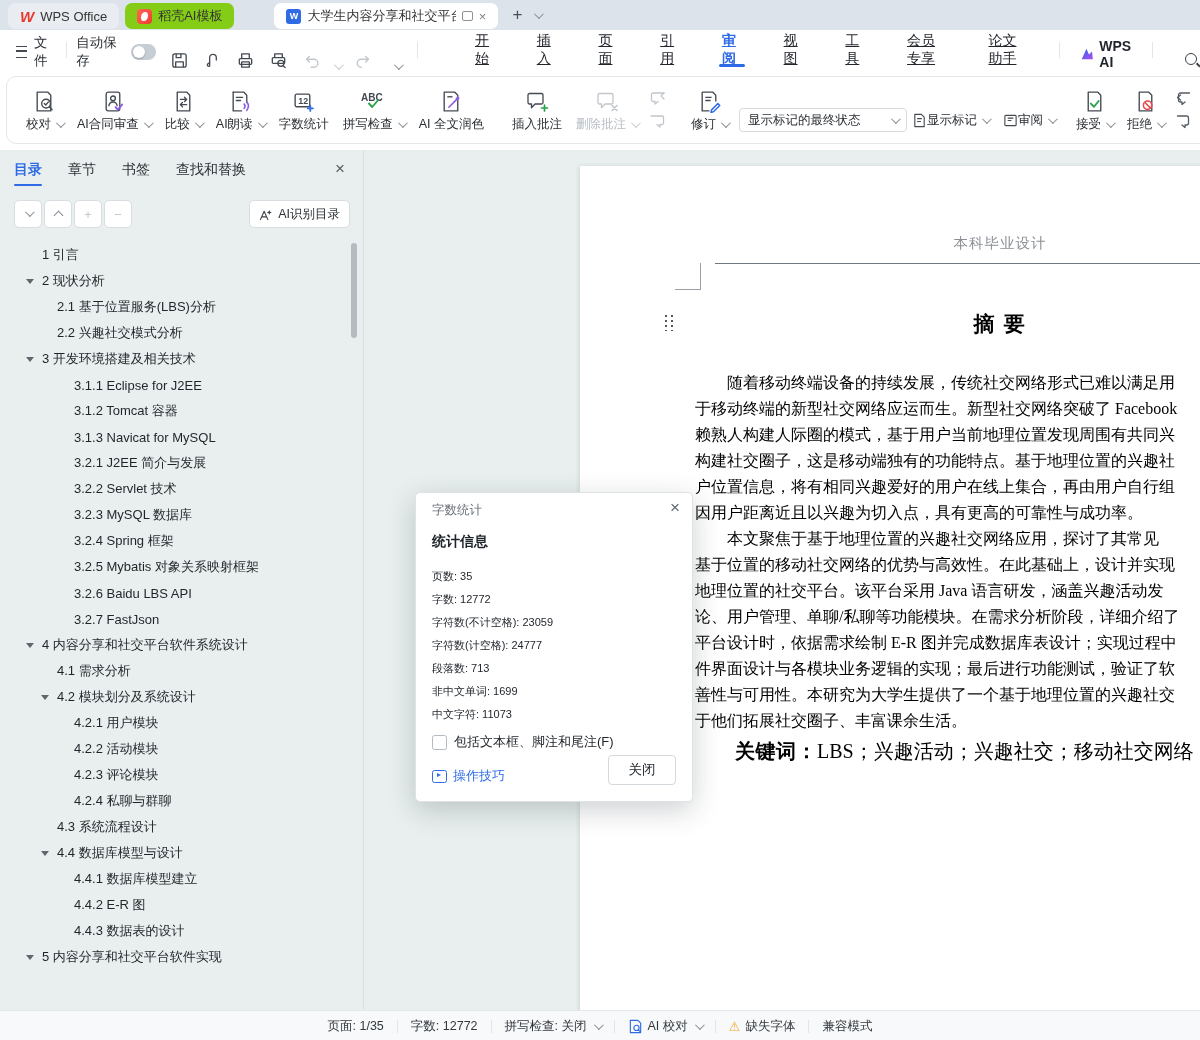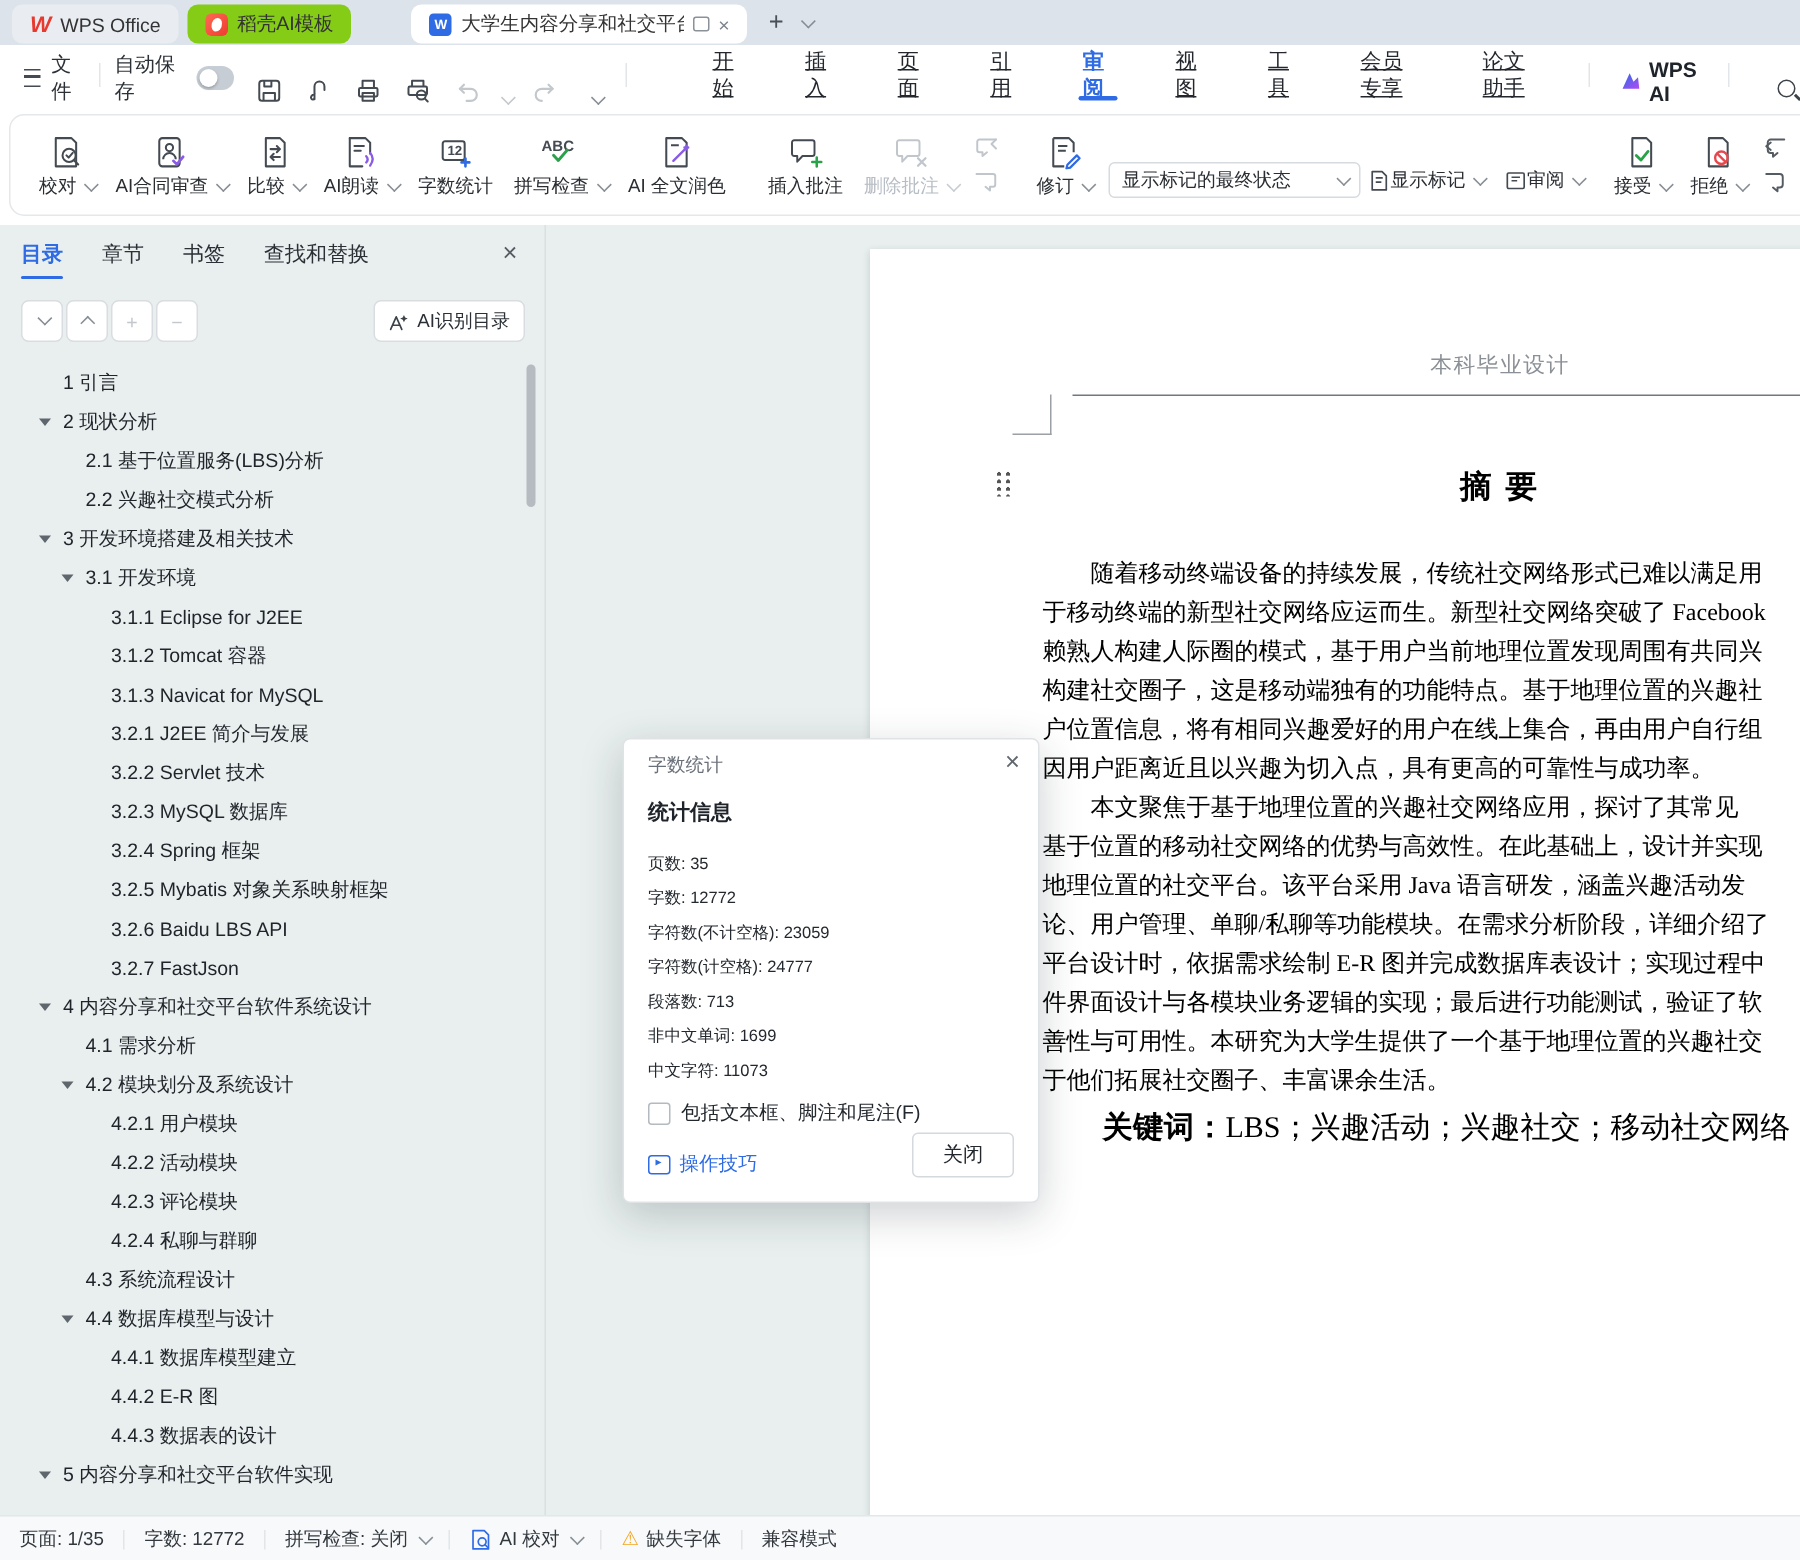--- a/index.html
+++ b/index.html
@@ -125,21 +125,21 @@
   .wc-check{position:absolute;left:16px;top:240px;display:flex;align-items:center;font-size:13px;color:#23282e;}
   .cbox{width:13px;height:13px;border:1px solid #b3bac0;border-radius:2.5px;background:#fff;margin-right:7px;}
   .wc-tips{position:absolute;left:16px;top:274px;display:flex;align-items:center;font-size:13px;color:#2e6be5;gap:6px;}
   .playic{width:13px;height:11px;border:1.3px solid #2e6be5;border-radius:2.5px;position:relative;}
   .playic::after{content:"";position:absolute;left:4px;top:2px;border-left:4px solid #2e6be5;border-top:2.6px solid transparent;border-bottom:2.6px solid transparent;}
   .wc-close{position:absolute;right:16px;top:262px;width:66px;height:28px;border:1px solid #d4d9dd;border-radius:4px;background:#fff;
             display:flex;align-items:center;justify-content:center;font-size:13.5px;color:#23282e;}
 
   
   #statusbar{left:0;top:1010px;width:1200px;height:30px;background:#f7f9fa;border-top:1px solid #e3e7e9;
-             display:flex;align-items:center;font-size:12.5px;color:#33383e;}
+             display:flex;align-items:center;font-size:12.5px;color:#33383e;justify-content:center;}
   #statusbar .seg{display:flex;align-items:center;padding:0 13px;gap:5px;white-space:nowrap;}
   #statusbar .vdiv{height:13px;}
   .warn{color:#f5a623;font-size:13px;}
 </style>
 </head>
 <body>
 
 <div id="tabbar" class="abs">
   <div class="ttab home">
     <span class="wlogo">W</span>
@@ -619,25 +619,20 @@
         <div class="orow lvl2">
           <span class="osp"></span>
           <span class="tri hid"></span>
           <span>2.2 兴趣社交模式分析</span>
         </div>
         <div class="orow lvl1">
           <span class="osp"></span>
           <span class="tri"></span>
           <span>3 开发环境搭建及相关技术</span>
         </div>
-        <div class="orow lvl2">
-          <span class="osp"></span>
-          <span class="tri"></span>
-          <span>3.1 开发环境</span>
-        </div>
         <div class="orow lvl3">
           <span class="osp"></span>
           <span class="tri hid"></span>
           <span>3.1.1 Eclipse for J2EE</span>
         </div>
         <div class="orow lvl3">
           <span class="osp"></span>
           <span class="tri hid"></span>
           <span>3.1.2 Tomcat 容器</span>
         </div>

